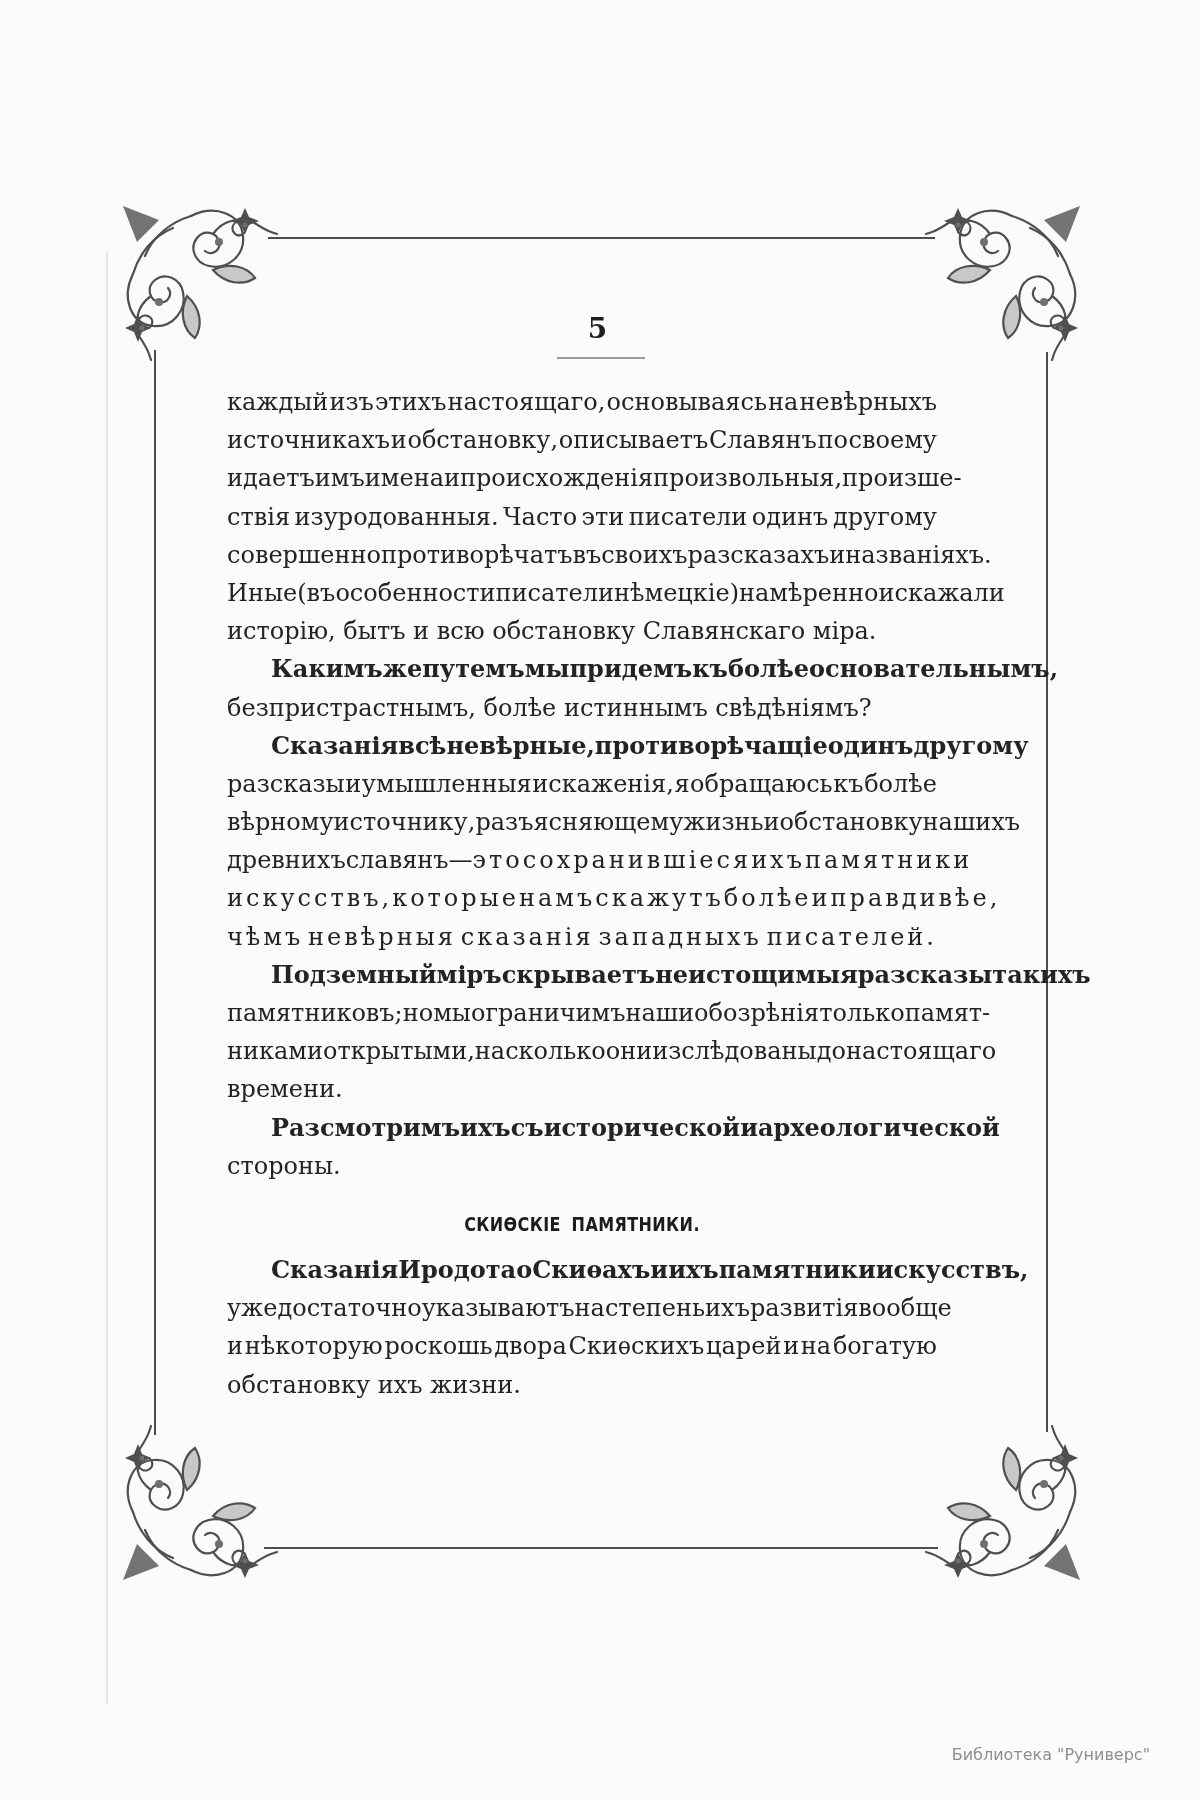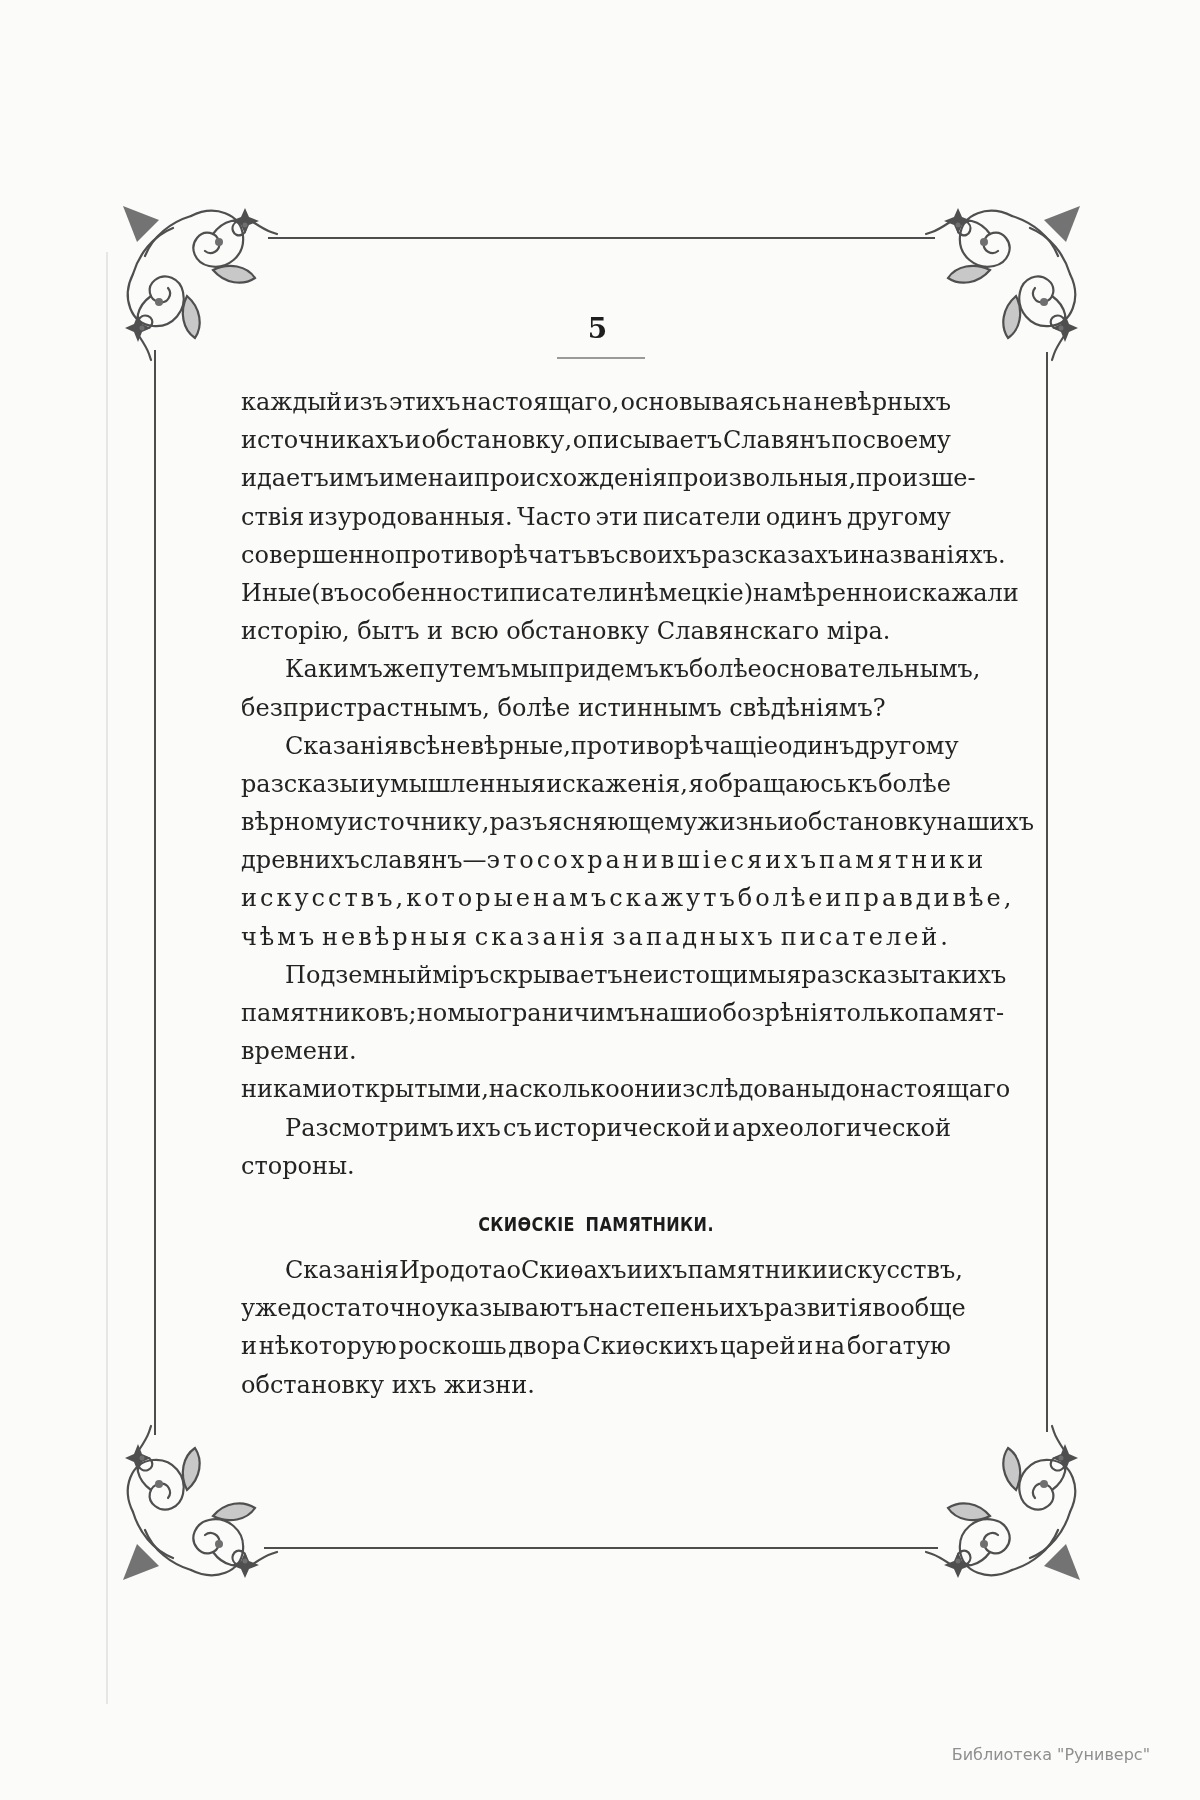--- a/index.html
+++ b/index.html
@@ -26,28 +26,28 @@
   .corner.bl{left:95px;top:1378px;transform:scaleY(-1);}
   .corner.br{left:878px;top:1378px;transform:scale(-1,-1);}
 
   .pagenum{
     position:absolute;left:243px;top:312px;width:710px;text-align:center;
     font-size:28px;font-weight:700;letter-spacing:1px;color:#1e1e1e;
   }
   .pagenum-rule{position:absolute;left:557px;top:357px;width:88px;height:2px;background:#9a9a9a;}
 
   .textcol{
-    position:absolute;left:241px;top:388px;width:710px;
+    position:absolute;left:227px;top:388px;width:710px;
     font-size:24px;color:#232323;
   }
   .para{margin:0;}
   .line{height:38.2px;line-height:28px;white-space:nowrap;}
   .line.just{display:flex;justify-content:space-between;align-items:flex-start;}
   .line.flow{display:block;}
-  .line.first{padding-left:44px;}
+  .line.first{padding-left:44px;font-weight:bold;}
   .sp{letter-spacing:3px;text-align:center;}
 
   .heading{
     font-family:"DejaVu Sans", sans-serif;font-weight:700;font-size:20px;
     letter-spacing:0.5px;word-spacing:6px;text-align:center;color:#1c1c1c;
     transform:scaleX(0.8);margin:16px 0 14px 0;height:36px;line-height:36px;
   }
 
   .watermark{
     position:absolute;top:1745px;right:50px;
@@ -252,30 +252,30 @@
           <div class="line just">
             <span>памятниковъ;</span>
             <span>но</span>
             <span>мы</span>
             <span>ограничимъ</span>
             <span>наши</span>
             <span>обозрѣнія</span>
             <span>только</span>
             <span>памят-</span>
           </div>
-          <div class="line flow"><span>времени.</span></div>
           <div class="line just">
             <span>никами</span>
             <span>открытыми,</span>
             <span>насколько</span>
             <span>они</span>
             <span>изслѣдованы</span>
             <span>до</span>
             <span>настоящаго</span>
           </div>
+          <div class="line flow"><span>времени.</span></div>
         </div>
         <div class="para">
           <div class="line just first">
             <span>Разсмотримъ</span>
             <span>ихъ</span>
             <span>съ</span>
             <span>исторической</span>
             <span>и</span>
             <span>археологической</span>
           </div>

